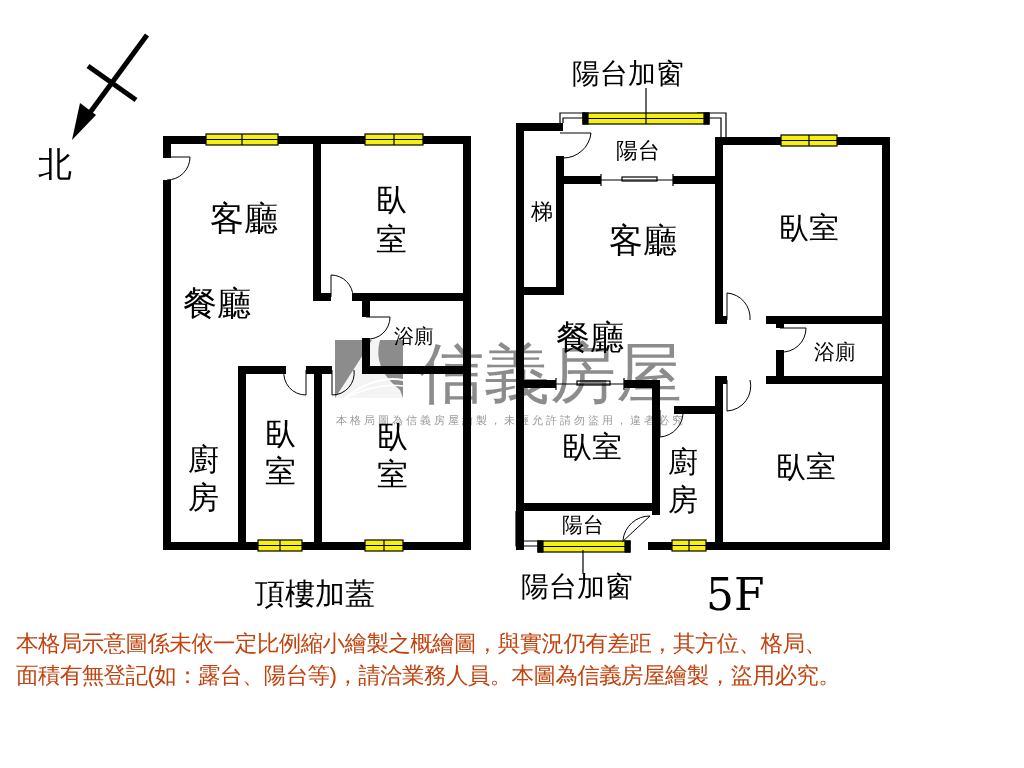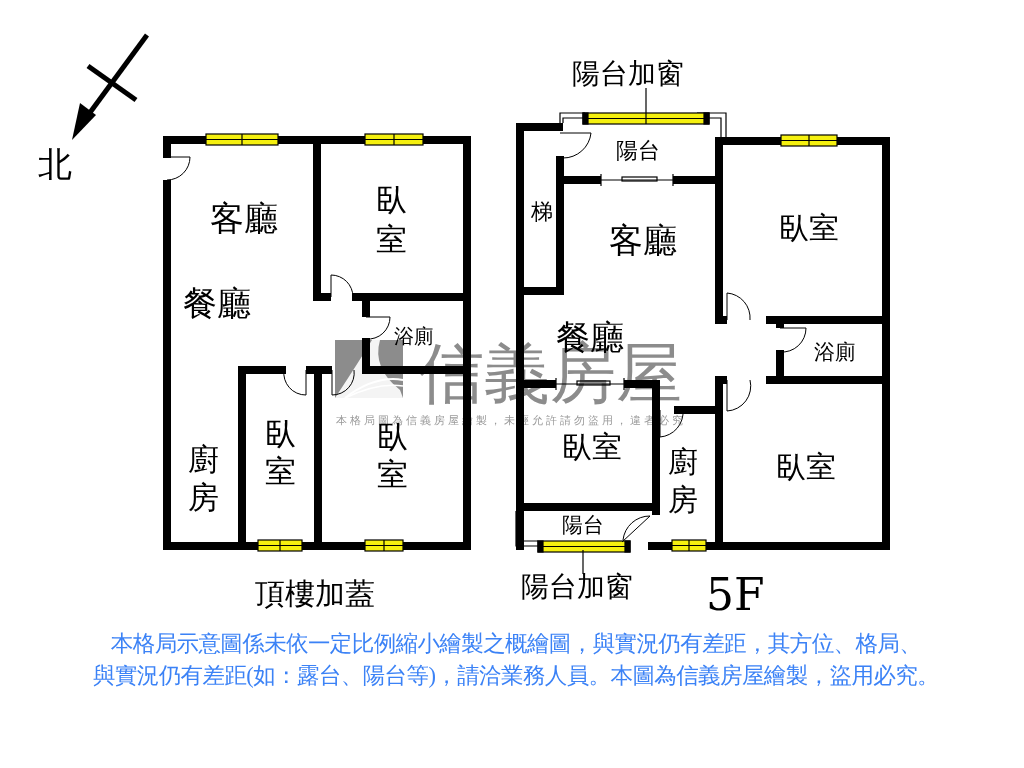--- a/index.html
+++ b/index.html
@@ -3,22 +3,22 @@
 <meta charset="utf-8">
 <style>
   html, body { margin: 0; padding: 0; background: #ffffff; }
   body { width: 1024px; height: 768px; position: relative; overflow: hidden;
          font-family: "DejaVu Serif", "Liberation Serif", serif; color: #000; }
   #plan { position: absolute; left: 0; top: 0; width: 1024px; height: 620px; }
   .room-label { font-family: "DejaVu Serif", "Liberation Serif", serif; fill: #000; }
   .wm-text { font-family: "DejaVu Sans", "Liberation Sans", sans-serif; fill: #8c8c8c; }
   .wm-small { font-family: "DejaVu Sans", "Liberation Sans", sans-serif; fill: #9a9a9a; letter-spacing: 3px; }
   #disclaimer { position: absolute; left: 16px; top: 628px; width: 1000px;
-                font-family: Liberation Serif, serif; font-size: 22.5px;
-                line-height: 32px; color: #3b82f6; letter-spacing: -0.6px; text-align: center; }
+                font-family: Liberation Sans, sans-serif; font-size: 22.5px;
+                line-height: 32px; color: #c2410c; letter-spacing: -0.6px; }
   #disclaimer div { white-space: nowrap; }
 </style>
 </head>
 <body>
 
 <svg id="plan" viewBox="0 0 1024 620" xmlns="http://www.w3.org/2000/svg">
 
   <g>
     <g>
       <rect x="335" y="340" width="68" height="58" fill="#8c8c8c"></rect>
@@ -236,14 +236,14 @@
   <text class="room-label" x="562" y="457" font-size="30">臥室</text>
   <text class="room-label" x="668" y="472" font-size="30">廚</text>
   <text class="room-label" x="668" y="510" font-size="30">房</text>
   <text class="room-label" x="562" y="532" font-size="21">陽台</text>
   <text class="room-label" x="521" y="596" font-size="28">陽台加窗</text>
   <text class="room-label" x="706" y="610" font-size="44">5F</text>
 </svg>
 
 <div id="disclaimer">
   <div>本格局示意圖係未依一定比例縮小繪製之概繪圖，與實況仍有差距，其方位、格局、</div>
-  <div>與實況仍有差距(如：露台、陽台等)，請洽業務人員。本圖為信義房屋繪製，盜用必究。</div>
+  <div>面積有無登記(如：露台、陽台等)，請洽業務人員。本圖為信義房屋繪製，盜用必究。</div>
 </div>
 
 </body></html>

